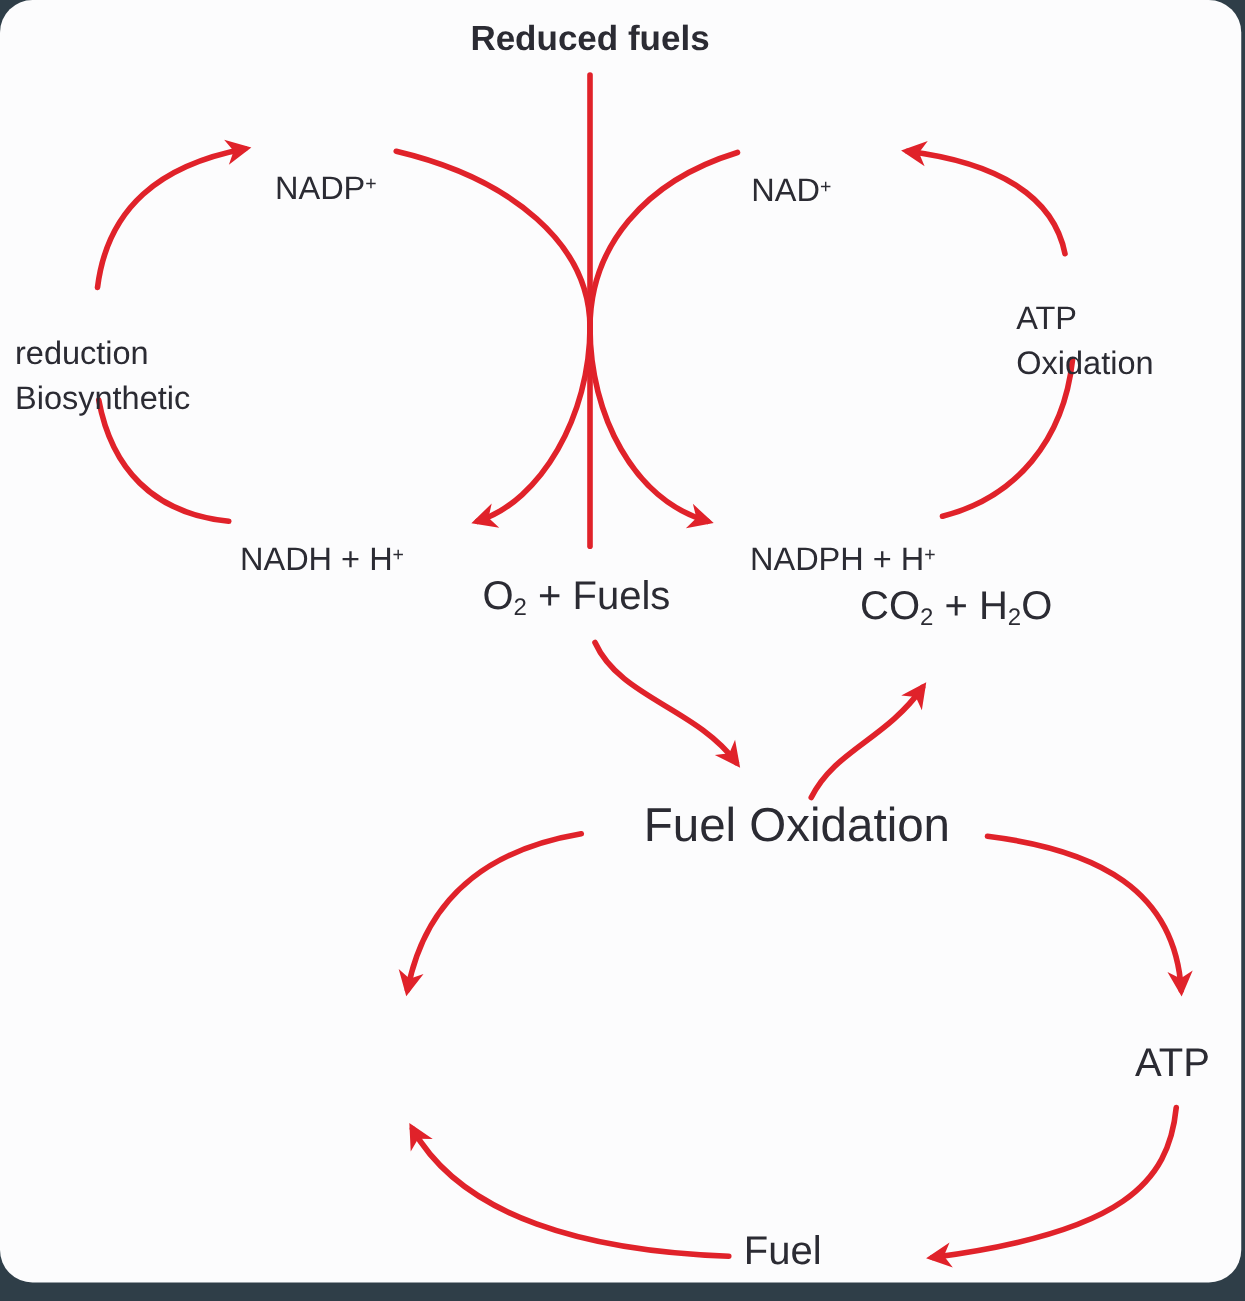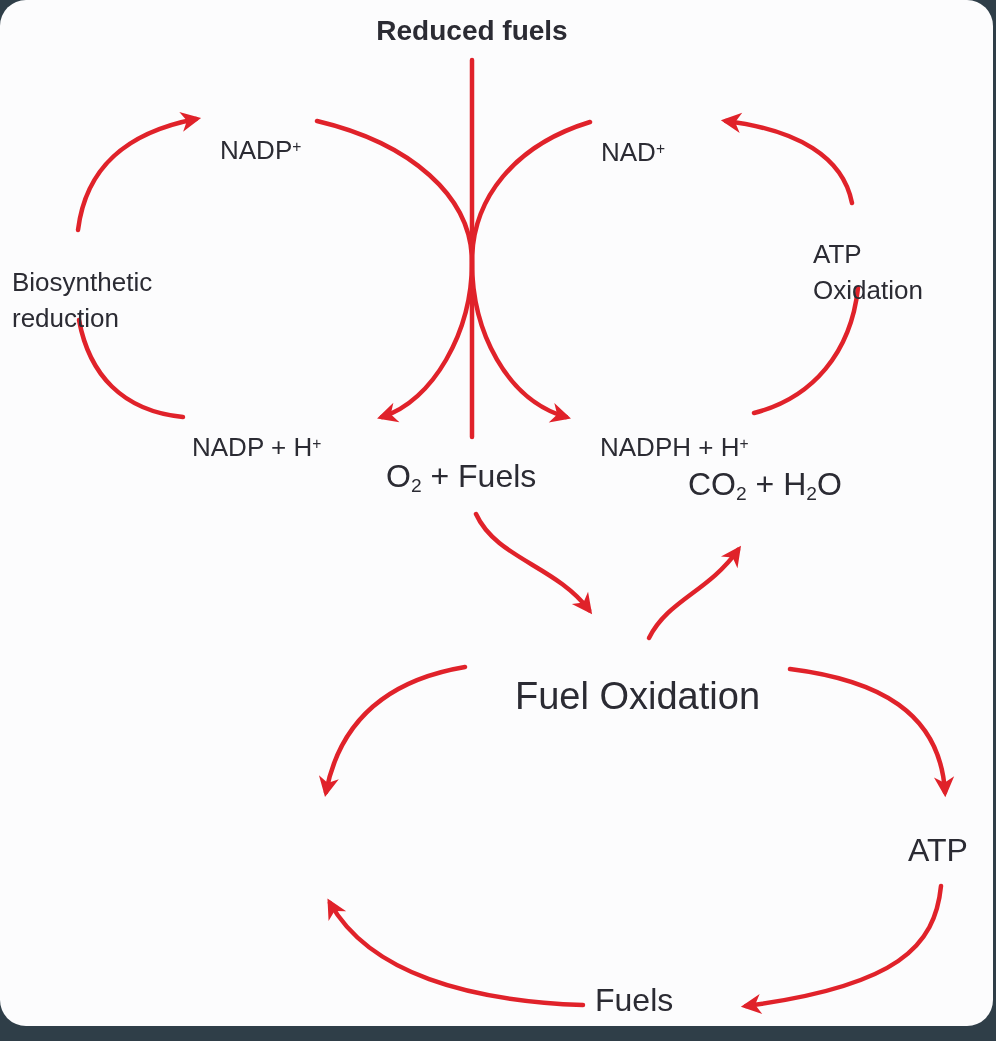--- a/index.html
+++ b/index.html
@@ -74,26 +74,26 @@
 
   <div class="lbl md center" style="left:472px;top:12px">
     <span>Reduced fuels</span>
   </div>
 
   <div class="lbl sm" style="left:220px;top:102px">
     <span>NADP</span><span class="sup">+</span>
   </div>
 
   <div class="lbl sm" style="left:12px;top:234px">
+    <div>reduction</div>
     <div>Biosynthetic</div>
-    <div>reduction</div>
   </div>
 
   <div class="lbl sm" style="left:192px;top:399px">
-    <span>NADP + H</span><span class="sup">+</span>
+    <span>NADH + H</span><span class="sup">+</span>
   </div>
 
   <div class="lbl sm" style="left:601px;top:104px">
     <span>NAD</span><span class="sup">+</span>
   </div>
 
   <div class="lbl sm" style="left:813px;top:206px">
     <div>ATP</div>
     <div>Oxidation</div>
   </div>
@@ -103,26 +103,26 @@
   </div>
 
   <div class="lbl lg" style="left:386px;top:454px">
     <span>O</span><span class="sub">2</span><span> + Fuels</span>
   </div>
 
   <div class="lbl lg" style="left:688px;top:462px">
     <span>CO</span><span class="sub">2</span><span> + H</span><span class="sub">2</span><span>O</span>
   </div>
 
-  <div class="lbl xl" style="left:515px;top:670px">
+  <div class="lbl xl" style="left:515px;top:635px">
     <span>Fuel Oxidation</span>
   </div>
 
 
   <div class="lbl lg" style="left:908px;top:828px">
     <span>ATP</span>
   </div>
 
   <div class="lbl lg" style="left:595px;top:978px">
-    <span>Fuels</span>
+    <span>Fuel</span>
   </div>
 
 </div>
 
 </body></html>

